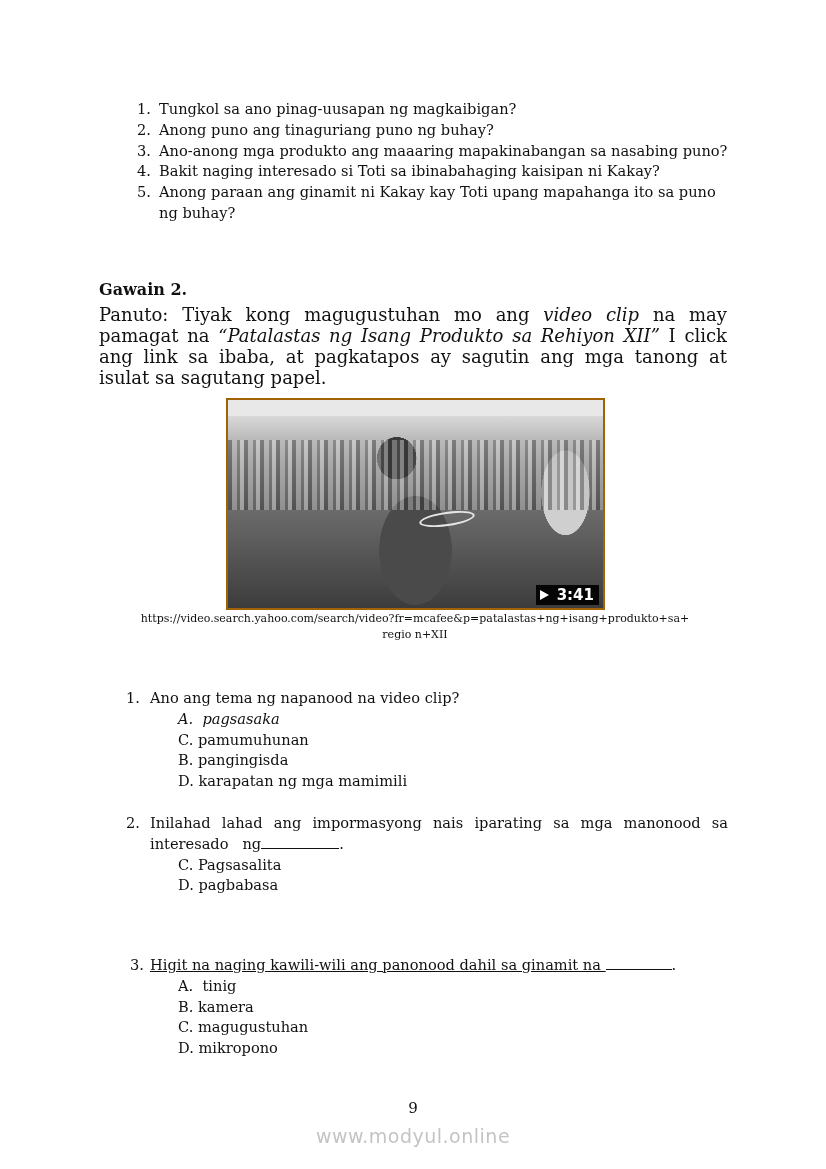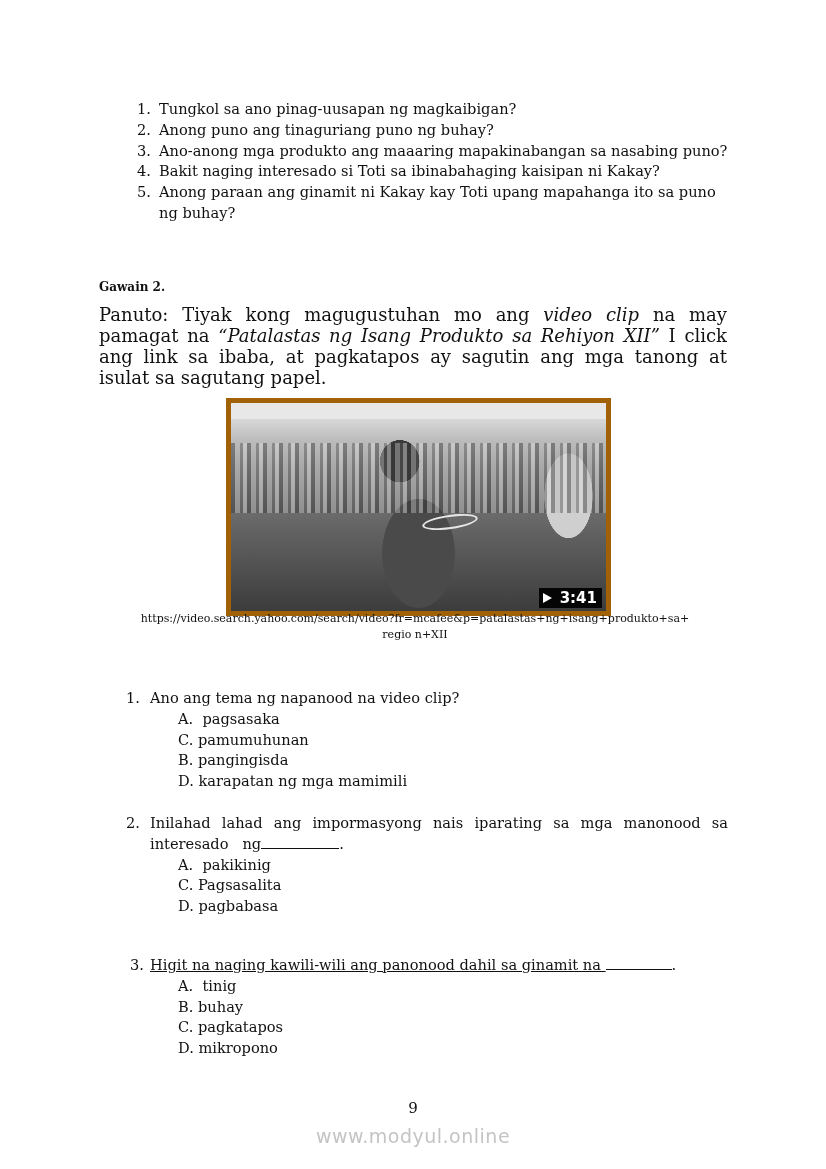--- a/index.html
+++ b/index.html
@@ -4,25 +4,25 @@
 <style>
   html, body { margin: 0; padding: 0; background: #ffffff; }
   body { width: 826px; height: 1169px; position: relative; overflow: hidden;
          font-family: "DejaVu Serif", "Liberation Serif", serif; color: #111; }
   .page { position: absolute; inset: 0; }
 
   .q-list { position: absolute; left: 137px; top: 99px; width: 600px; margin: 0; padding: 0; list-style: none; font-size: 14.6px; line-height: 20.8px; }
   .q-list li { position: relative; padding-left: 22px; }
   .q-list li .num { position: absolute; left: 0; top: 0; }
 
-  .gawain-title { position: absolute; left: 99px; top: 280px; font-weight: bold; font-size: 12px; }
+  .gawain-title { position: absolute; left: 99px; top: 280px; font-weight: bold; font-size: 16px; }
   .panuto { position: absolute; left: 99px; top: 304px; width: 628px; font-size: 18px; line-height: 21px; text-align: justify; }
   .panuto em { font-style: italic; }
 
-  .video-thumb { position: absolute; left: 226px; top: 398px; width: 375px; height: 208px; background: #e8e8e8; border: 5px solid #a16207; overflow: hidden; }
+  .video-thumb { position: absolute; left: 226px; top: 398px; width: 375px; height: 208px; background: #e8e8e8; border: 2px solid #a16207; overflow: hidden; }
   .video-thumb .scene { position: absolute; left: 0; top: 16px; right: 0; bottom: 0;
      background:
        radial-gradient(ellipse 60px 90px at 50% 70%, #4a4a4a 0 60%, transparent 61%),
        radial-gradient(ellipse 28px 30px at 45% 22%, #3a3a3a 0 70%, transparent 71%),
        radial-gradient(ellipse 40px 70px at 90% 40%, #cfcfcf 0 60%, transparent 61%),
        linear-gradient(180deg, #d8d8d8 0%, #9a9a9a 25%, #6a6a6a 50%, #3c3c3c 100%);
   }
   .video-thumb .stripes { position: absolute; left: 0; right: 0; top: 40px; height: 70px;
      background: repeating-linear-gradient(90deg, #333 0 4px, #bbb 4px 9px, #555 9px 12px, #ddd 12px 16px); opacity: 0.45; }
   .video-thumb .shirt-logo { position: absolute; left: 51%; top: 112px; width: 52px; height: 10px; border-radius: 50%; border: 2px solid #e6e6e6; transform: rotate(-8deg); }
@@ -77,41 +77,40 @@
   </div>
 
   <div class="video-link">
     <div>https://video.search.yahoo.com/search/video?fr=mcafee&amp;p=patalastas+ng+isang+produkto+sa+</div>
     <div>regio n+XII</div>
   </div>
 
   <div class="mcq mcq1">
     <div class="stem"><span class="num">1.</span><span>Ano ang tema ng napanood na video clip?</span></div>
     <ul class="choices">
-      <li style="white-space:pre;">A.  pagsasaka</li>
+      <li style="white-space:pre;font-style:italic;">A.  pagsasaka</li>
       <li>C. pamumuhunan</li>
       <li>B. pangingisda</li>
       <li>D. karapatan ng mga mamimili</li>
     </ul>
   </div>
 
   <div class="mcq mcq2">
     <div class="stem"><span class="num">2.</span><span style="white-space:pre-wrap;">Inilahad lahad ang impormasyong nais iparating sa mga manonood sa interesado   ng</span><span class="blank" style="width:78px;"></span><span>.</span></div>
     <ul class="choices">
-      <li style="white-space:pre;">A.  pakikinig</li>
       <li>C. Pagsasalita</li>
       <li>D. pagbabasa</li>
     </ul>
   </div>
 
   <div class="mcq mcq3">
     <div class="stem"><span class="num">3.</span><span style="white-space:pre-wrap;text-decoration:underline;">Higit na naging kawili-wili ang panonood dahil sa ginamit na </span><span class="blank" style="width:66px;"></span><span>.</span></div>
     <ul class="choices">
       <li style="white-space:pre;">A.  tinig</li>
-      <li>B. buhay</li>
-      <li>C. pagkatapos</li>
+      <li>B. kamera</li>
+      <li>C. magugustuhan</li>
       <li>D. mikropono</li>
     </ul>
   </div>
 
   <div class="page-number">9</div>
   <div class="watermark">www.modyul.online</div>
 </div>
 
 </body></html>

